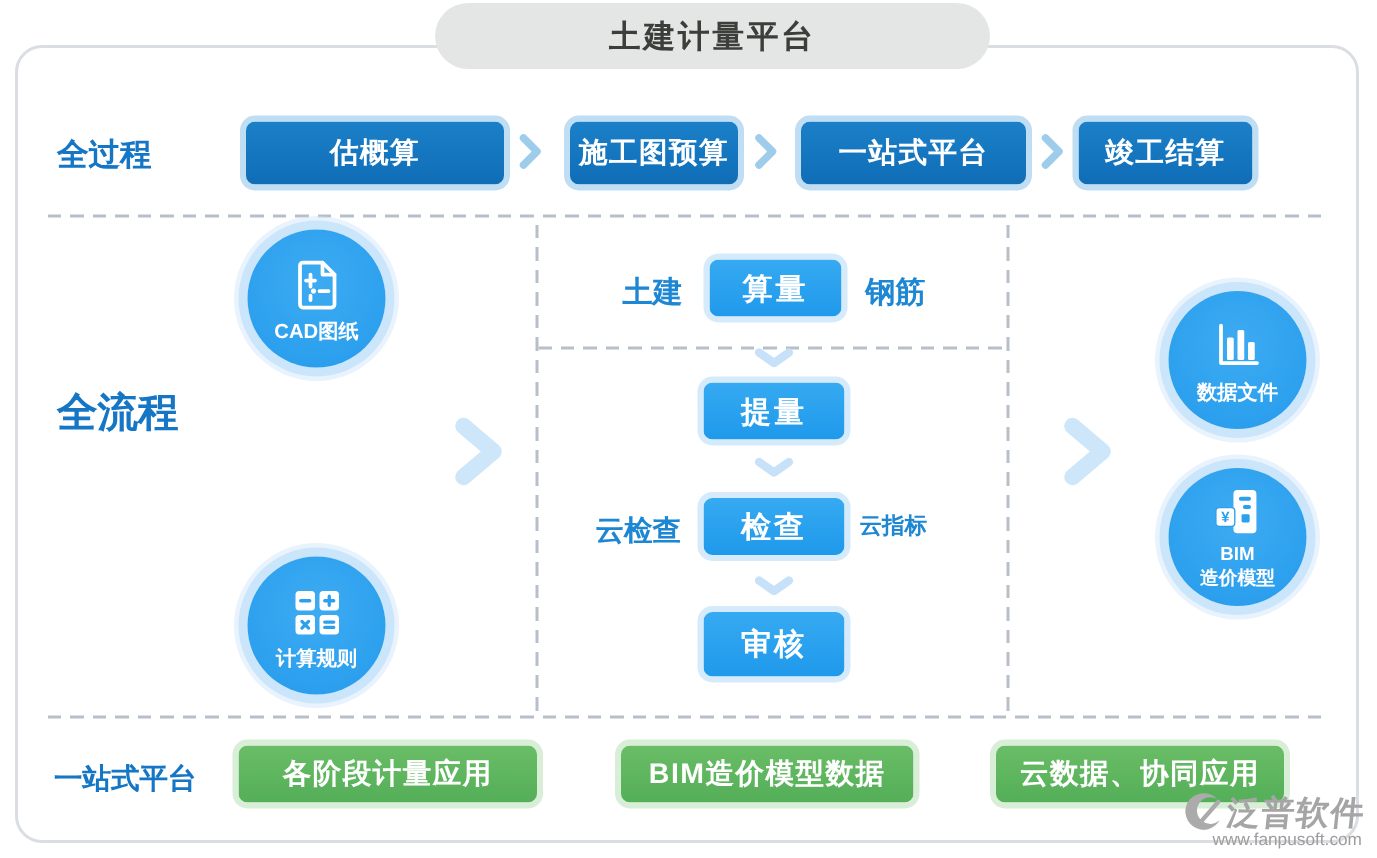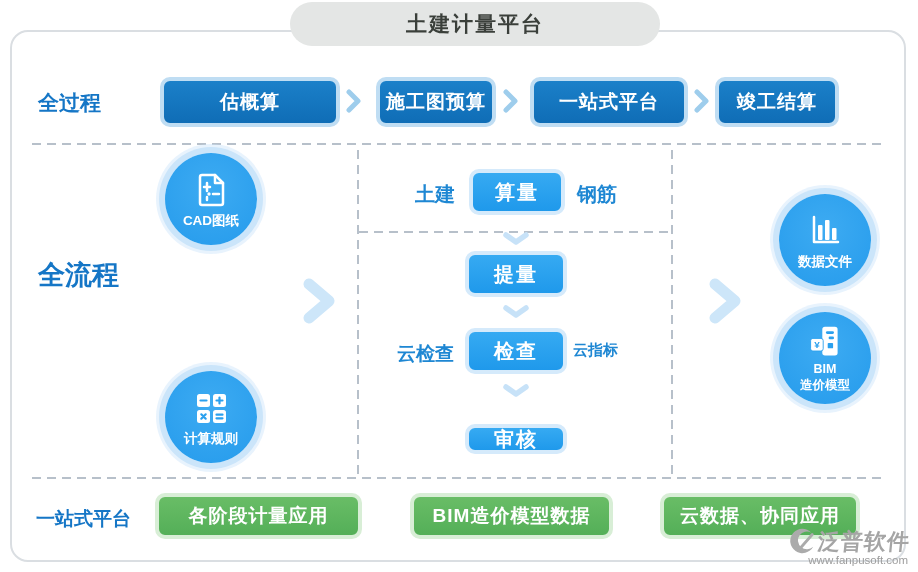--- a/index.html
+++ b/index.html
@@ -56,21 +56,21 @@
   #bigchev-l{left:302px;top:277px;}
   #bigchev-r{left:708px;top:277px;}
   
   .mbtn{position:absolute;box-sizing:border-box;z-index:2;
         background:linear-gradient(180deg,#36aaf2,#1f99eb);
         border:4px solid #d5eafb;border-radius:10px;color:#fff;font-size:20px;font-weight:bold;
         display:flex;align-items:center;justify-content:center;letter-spacing:2px;}
   #mb-suanliang{left:469px;top:169px;width:96px;height:46px;}
   #mb-tiliang{left:465px;top:251px;width:102px;height:46px;}
   #mb-jiancha{left:465px;top:328px;width:102px;height:46px;}
-  #mb-shenhe{left:465px;top:424px;width:102px;height:30px;}
+  #mb-shenhe{left:465px;top:404px;width:102px;height:51px;}
   .tag{position:absolute;color:#1e87d3;font-weight:bold;z-index:2;}
   #tag-tujian{left:415px;top:181px;font-size:20px;}
   #tag-gangjin{left:577px;top:181px;font-size:20px;}
   #tag-yunjiancha{left:397px;top:341px;font-size:19px;}
   #tag-yunzhibiao{left:573px;top:341px;font-size:15px;}
   .dchev{position:absolute;width:28px;height:14px;z-index:2;}
   .dchev path{fill:none;stroke:#c7e2f8;stroke-width:5.5;stroke-linecap:round;stroke-linejoin:round;}
   #dc1{left:502px;top:232px;} #dc2{left:502px;top:305px;} #dc3{left:502px;top:384px;}
   
   .gbtn{position:absolute;top:493px;height:46px;box-sizing:border-box;z-index:2;

